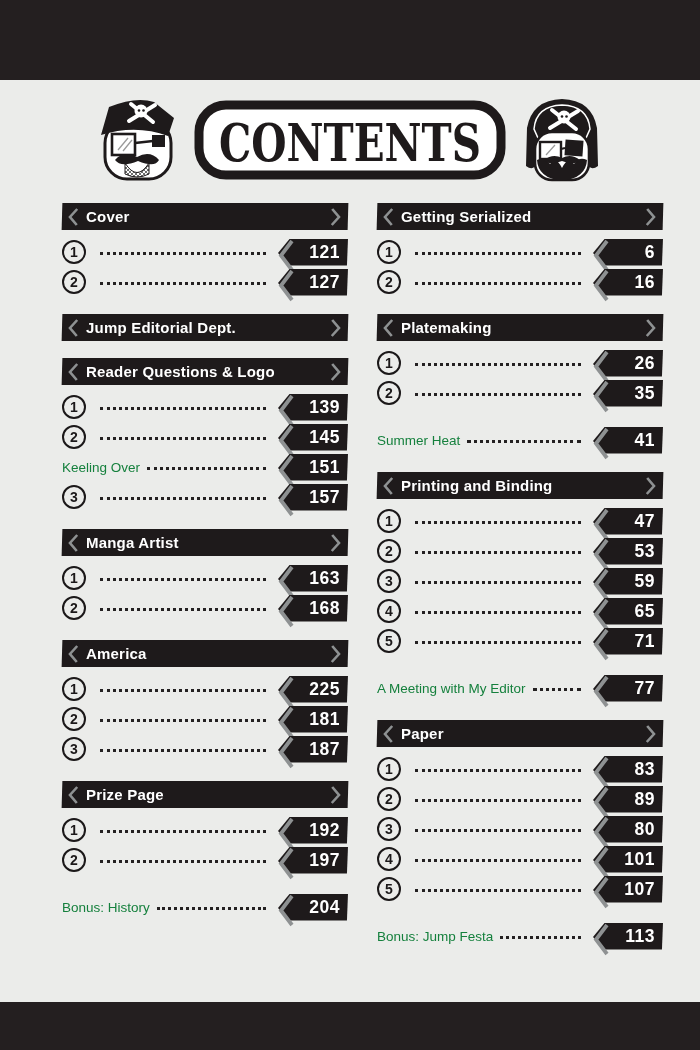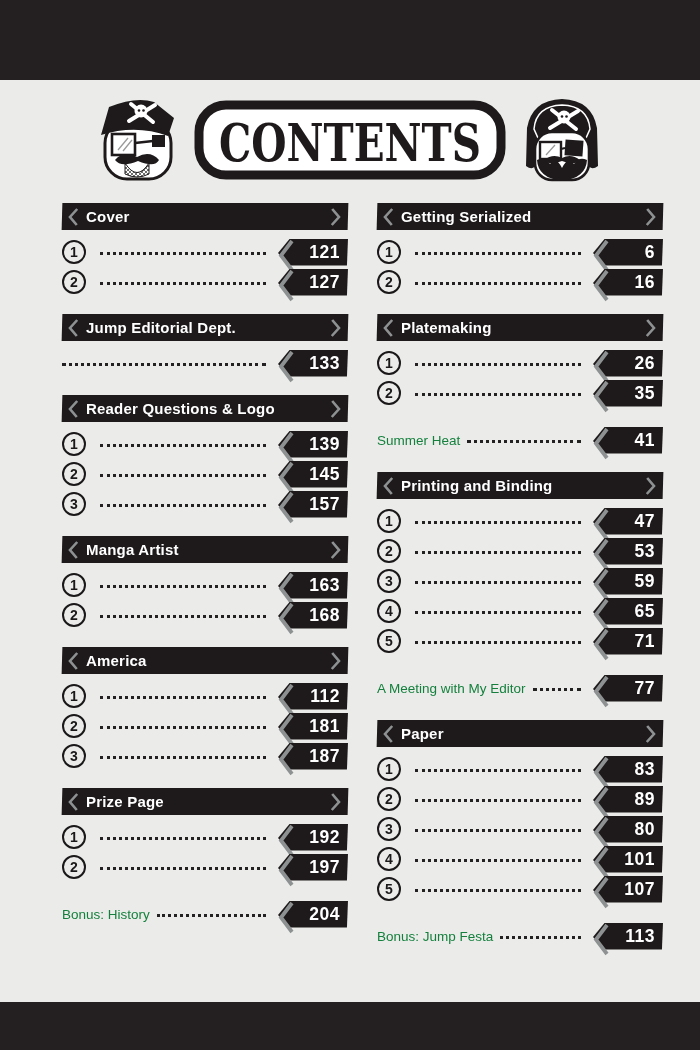--- a/index.html
+++ b/index.html
@@ -167,30 +167,20 @@
         <div class="block">
           <div class="hdr">
             <svg class="chev-l" width="11" height="20" viewBox="0 0 11 20">
      <polyline points="9,2 2,10 9,18" fill="none" stroke="#8e9192" stroke-width="2.6"></polyline>
    </svg>
             <span class="hdr-t">Jump Editorial Dept.</span>
             <svg class="chev-r" width="11" height="20" viewBox="0 0 11 20">
      <polyline points="2,2 9,10 2,18" fill="none" stroke="#8e9192" stroke-width="2.6"></polyline>
    </svg>
           </div>
-          <div class="row">
-            <span class="leader"></span>
-            <span class="tag">
-                  <span class="tag-shape"></span>
-                  <svg class="chev-big" width="17" height="35" viewBox="0 0 17 35">
-     <polyline points="14,3 3,17.5 14,32" fill="none" stroke="#8e9192" stroke-width="3.8"></polyline>
-   </svg>
-                  <span class="pg">133</span>
-                </span>
-          </div>
         </div>
         <div class="block">
           <div class="hdr">
             <svg class="chev-l" width="11" height="20" viewBox="0 0 11 20">
      <polyline points="9,2 2,10 9,18" fill="none" stroke="#8e9192" stroke-width="2.6"></polyline>
    </svg>
             <span class="hdr-t">Reader Questions &amp; Logo</span>
             <svg class="chev-r" width="11" height="20" viewBox="0 0 11 20">
      <polyline points="2,2 9,10 2,18" fill="none" stroke="#8e9192" stroke-width="2.6"></polyline>
    </svg>
@@ -211,20 +201,31 @@
             <span class="leader"></span>
             <span class="tag">
                   <span class="tag-shape"></span>
                   <svg class="chev-big" width="17" height="35" viewBox="0 0 17 35">
      <polyline points="14,3 3,17.5 14,32" fill="none" stroke="#8e9192" stroke-width="3.8"></polyline>
    </svg>
                   <span class="pg">145</span>
                 </span>
           </div>
           <div class="row">
+            <span class="lbl">Keeling Over</span>
+            <span class="leader"></span>
+            <span class="tag">
+                  <span class="tag-shape"></span>
+                  <svg class="chev-big" width="17" height="35" viewBox="0 0 17 35">
+     <polyline points="14,3 3,17.5 14,32" fill="none" stroke="#8e9192" stroke-width="3.8"></polyline>
+   </svg>
+                  <span class="pg">151</span>
+                </span>
+          </div>
+          <div class="row">
             <span class="badge">3</span>
             <span class="leader"></span>
             <span class="tag">
                   <span class="tag-shape"></span>
                   <svg class="chev-big" width="17" height="35" viewBox="0 0 17 35">
      <polyline points="14,3 3,17.5 14,32" fill="none" stroke="#8e9192" stroke-width="3.8"></polyline>
    </svg>
                   <span class="pg">157</span>
                 </span>
           </div>
@@ -273,21 +274,21 @@
    </svg>
           </div>
           <div class="row">
             <span class="badge">1</span>
             <span class="leader"></span>
             <span class="tag">
                   <span class="tag-shape"></span>
                   <svg class="chev-big" width="17" height="35" viewBox="0 0 17 35">
      <polyline points="14,3 3,17.5 14,32" fill="none" stroke="#8e9192" stroke-width="3.8"></polyline>
    </svg>
-                  <span class="pg">112</span>
+                  <span class="pg">225</span>
                 </span>
           </div>
           <div class="row">
             <span class="badge">2</span>
             <span class="leader"></span>
             <span class="tag">
                   <span class="tag-shape"></span>
                   <svg class="chev-big" width="17" height="35" viewBox="0 0 17 35">
      <polyline points="14,3 3,17.5 14,32" fill="none" stroke="#8e9192" stroke-width="3.8"></polyline>
    </svg>

